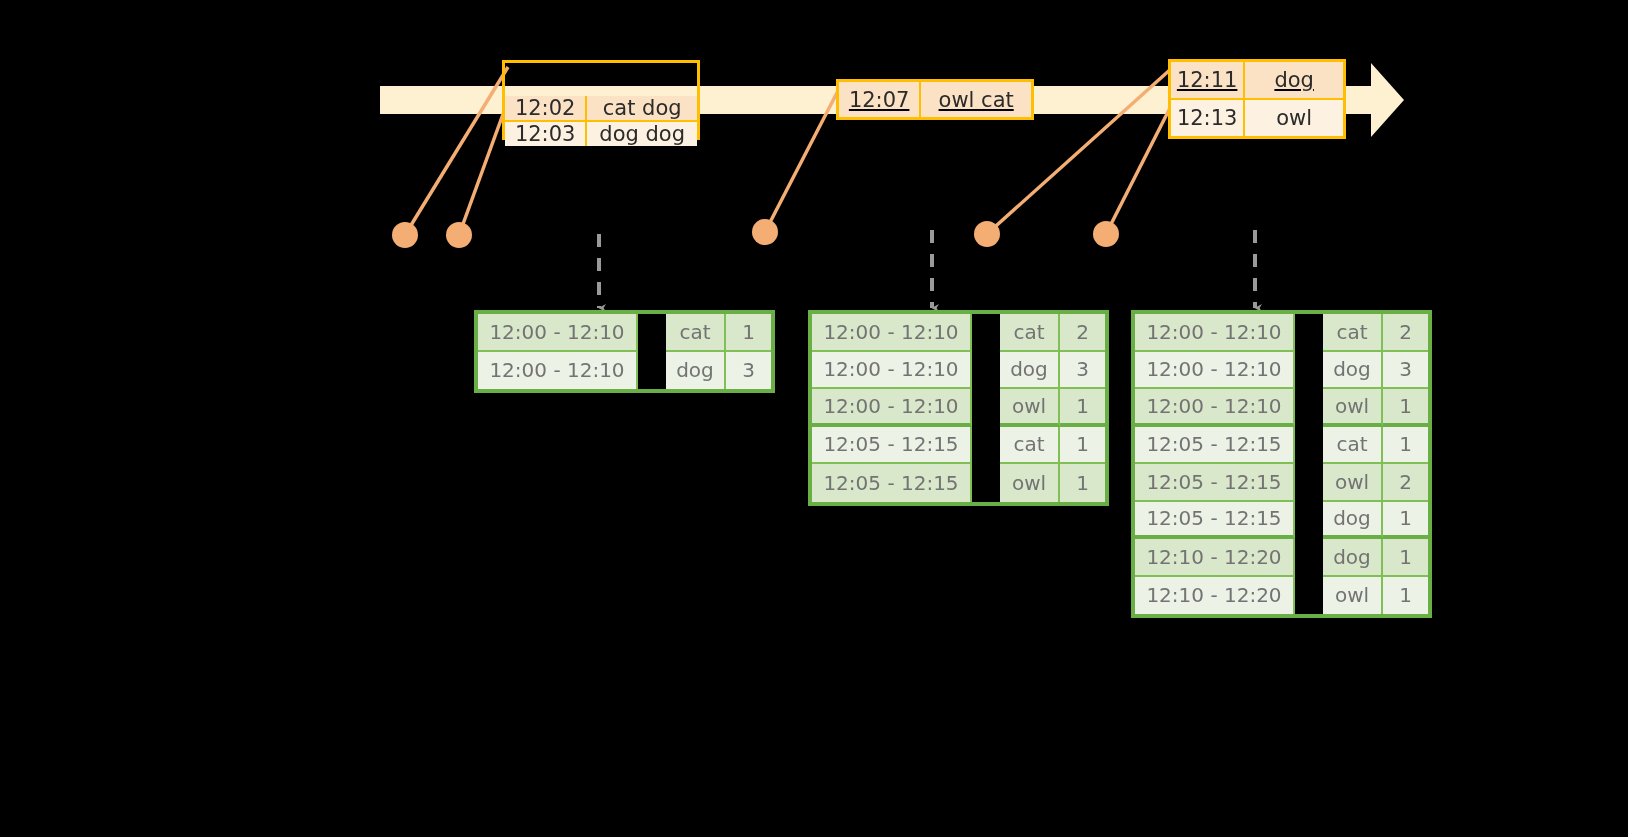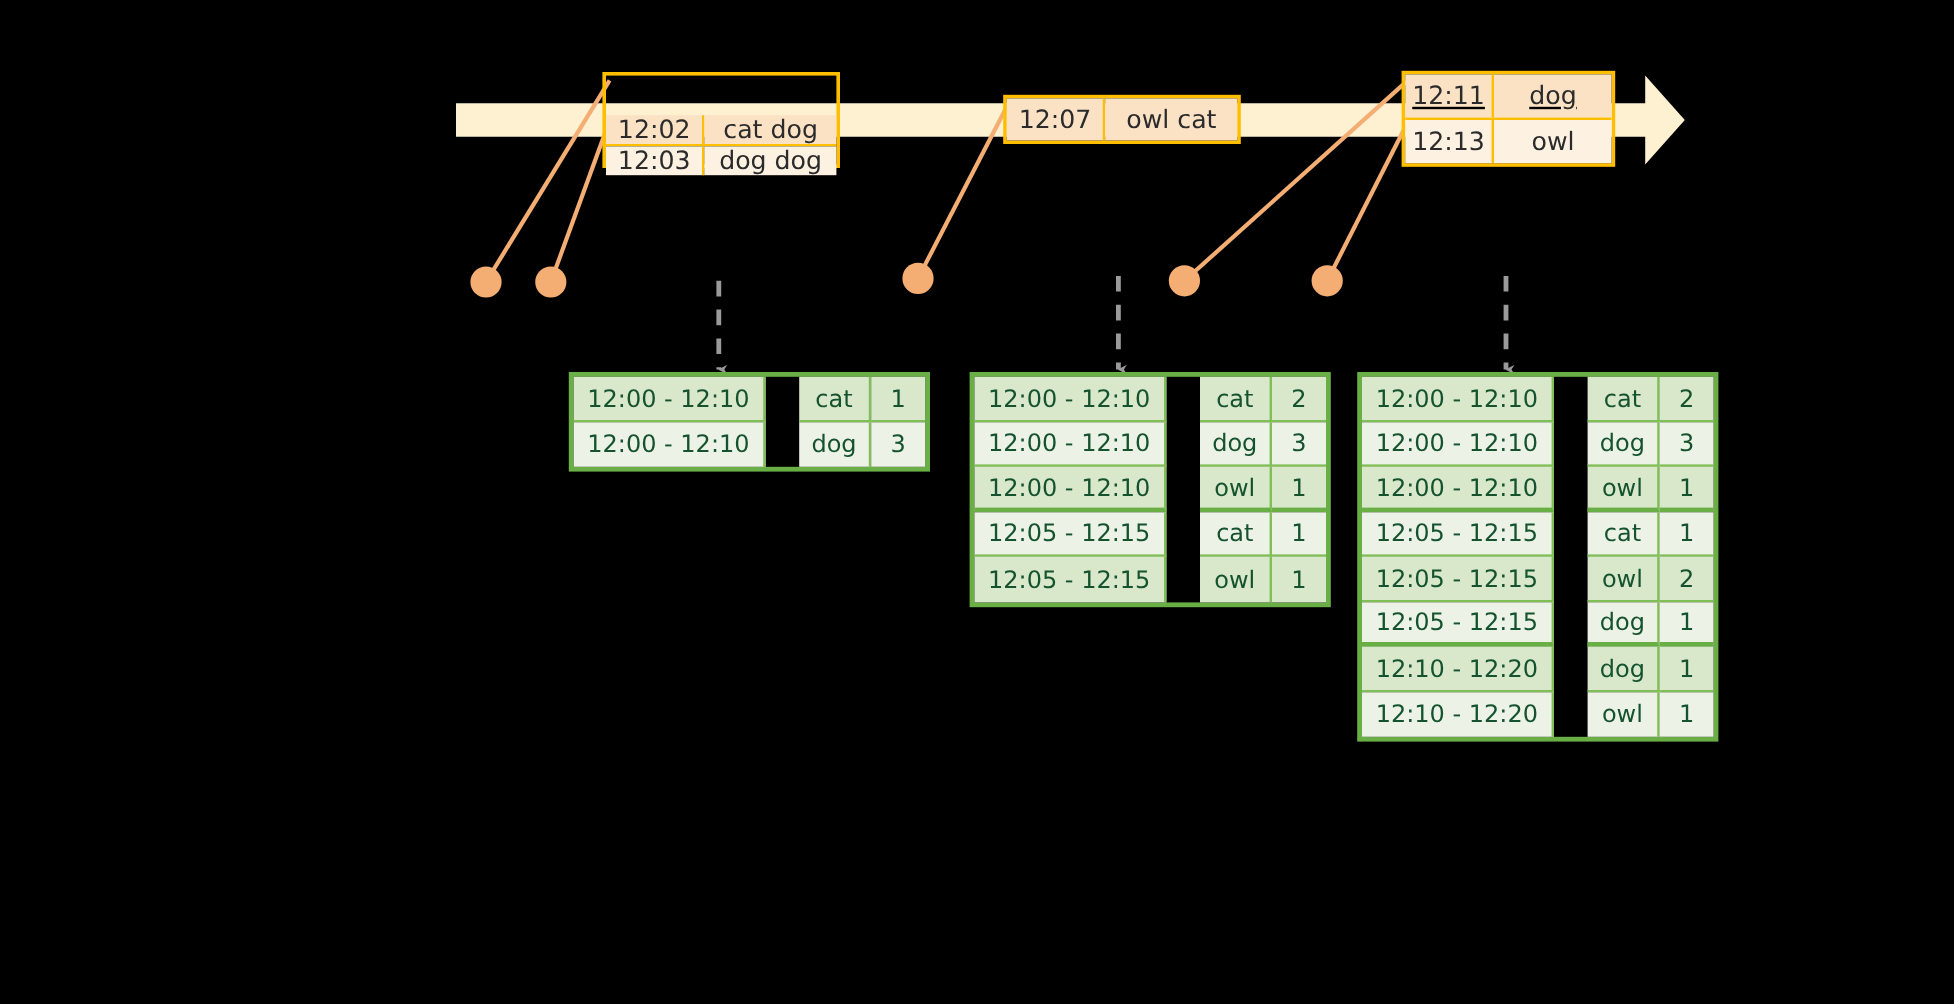--- a/index.html
+++ b/index.html
@@ -65,21 +65,21 @@
   .agg-row {
     display: flex;
     height: 37.5px;
     box-sizing: border-box;
   }
   .agg-cell {
     display: flex;
     align-items: center;
     justify-content: center;
     font-size: 20px;
-    color: #14532d;
+    color: #737373;
     box-sizing: border-box;
     border-right: 2px solid #7FBF55;
     border-bottom: 2px solid #7FBF55;
     white-space: nowrap;
   }
   .agg-cell:last-child { border-right: none; }
   .agg-row:last-child .agg-cell { border-bottom: none; }
   .agg-row.grp-end .agg-cell { border-bottom: 4px solid #69AF45; }
   .agg-row.shade-a .agg-cell { background: #D9E7CB; }
   .agg-row.shade-b .agg-cell { background: #EDF2E7; }
@@ -129,21 +129,21 @@
         <div class="event-row ev-shade-a" style="height: 39px; margin-top: 33px;">
           <div class="event-cell event-time" style="width: 84px;">12:02</div>
           <div class="event-cell event-words" style="width: 112px; text-align: right;">cat dog</div>
         </div>
         <div class="event-row ev-shade-b" style="height: 39px;">
           <div class="event-cell event-time" style="width: 84px;">12:03</div>
           <div class="event-cell event-words" style="width: 112px; text-align: right;">dog dog</div>
         </div>
       </div>
       <div class="event-box" style="left: 836px; top: 79px; width: 198px; height: 41px;">
-        <div class="event-row ev-shade-a" style="height: 41px;">
+        <div class="event-row ev-shade-a" style="height: 41px; text-decoration: underline;">
           <div class="event-cell event-time" style="width: 84px;">12:07</div>
           <div class="event-cell event-words" style="width: 112px;">owl cat</div>
         </div>
       </div>
       <div class="event-box" style="left: 1168px; top: 59px; width: 178px; height: 80px;">
         <div class="event-row ev-shade-a" style="height: 39px; text-decoration: underline;">
           <div class="event-cell event-time" style="width: 76px;">12:11</div>
           <div class="event-cell event-words" style="width: 100px;">dog</div>
         </div>
         <div class="event-row ev-shade-b" style="height: 39px;">

